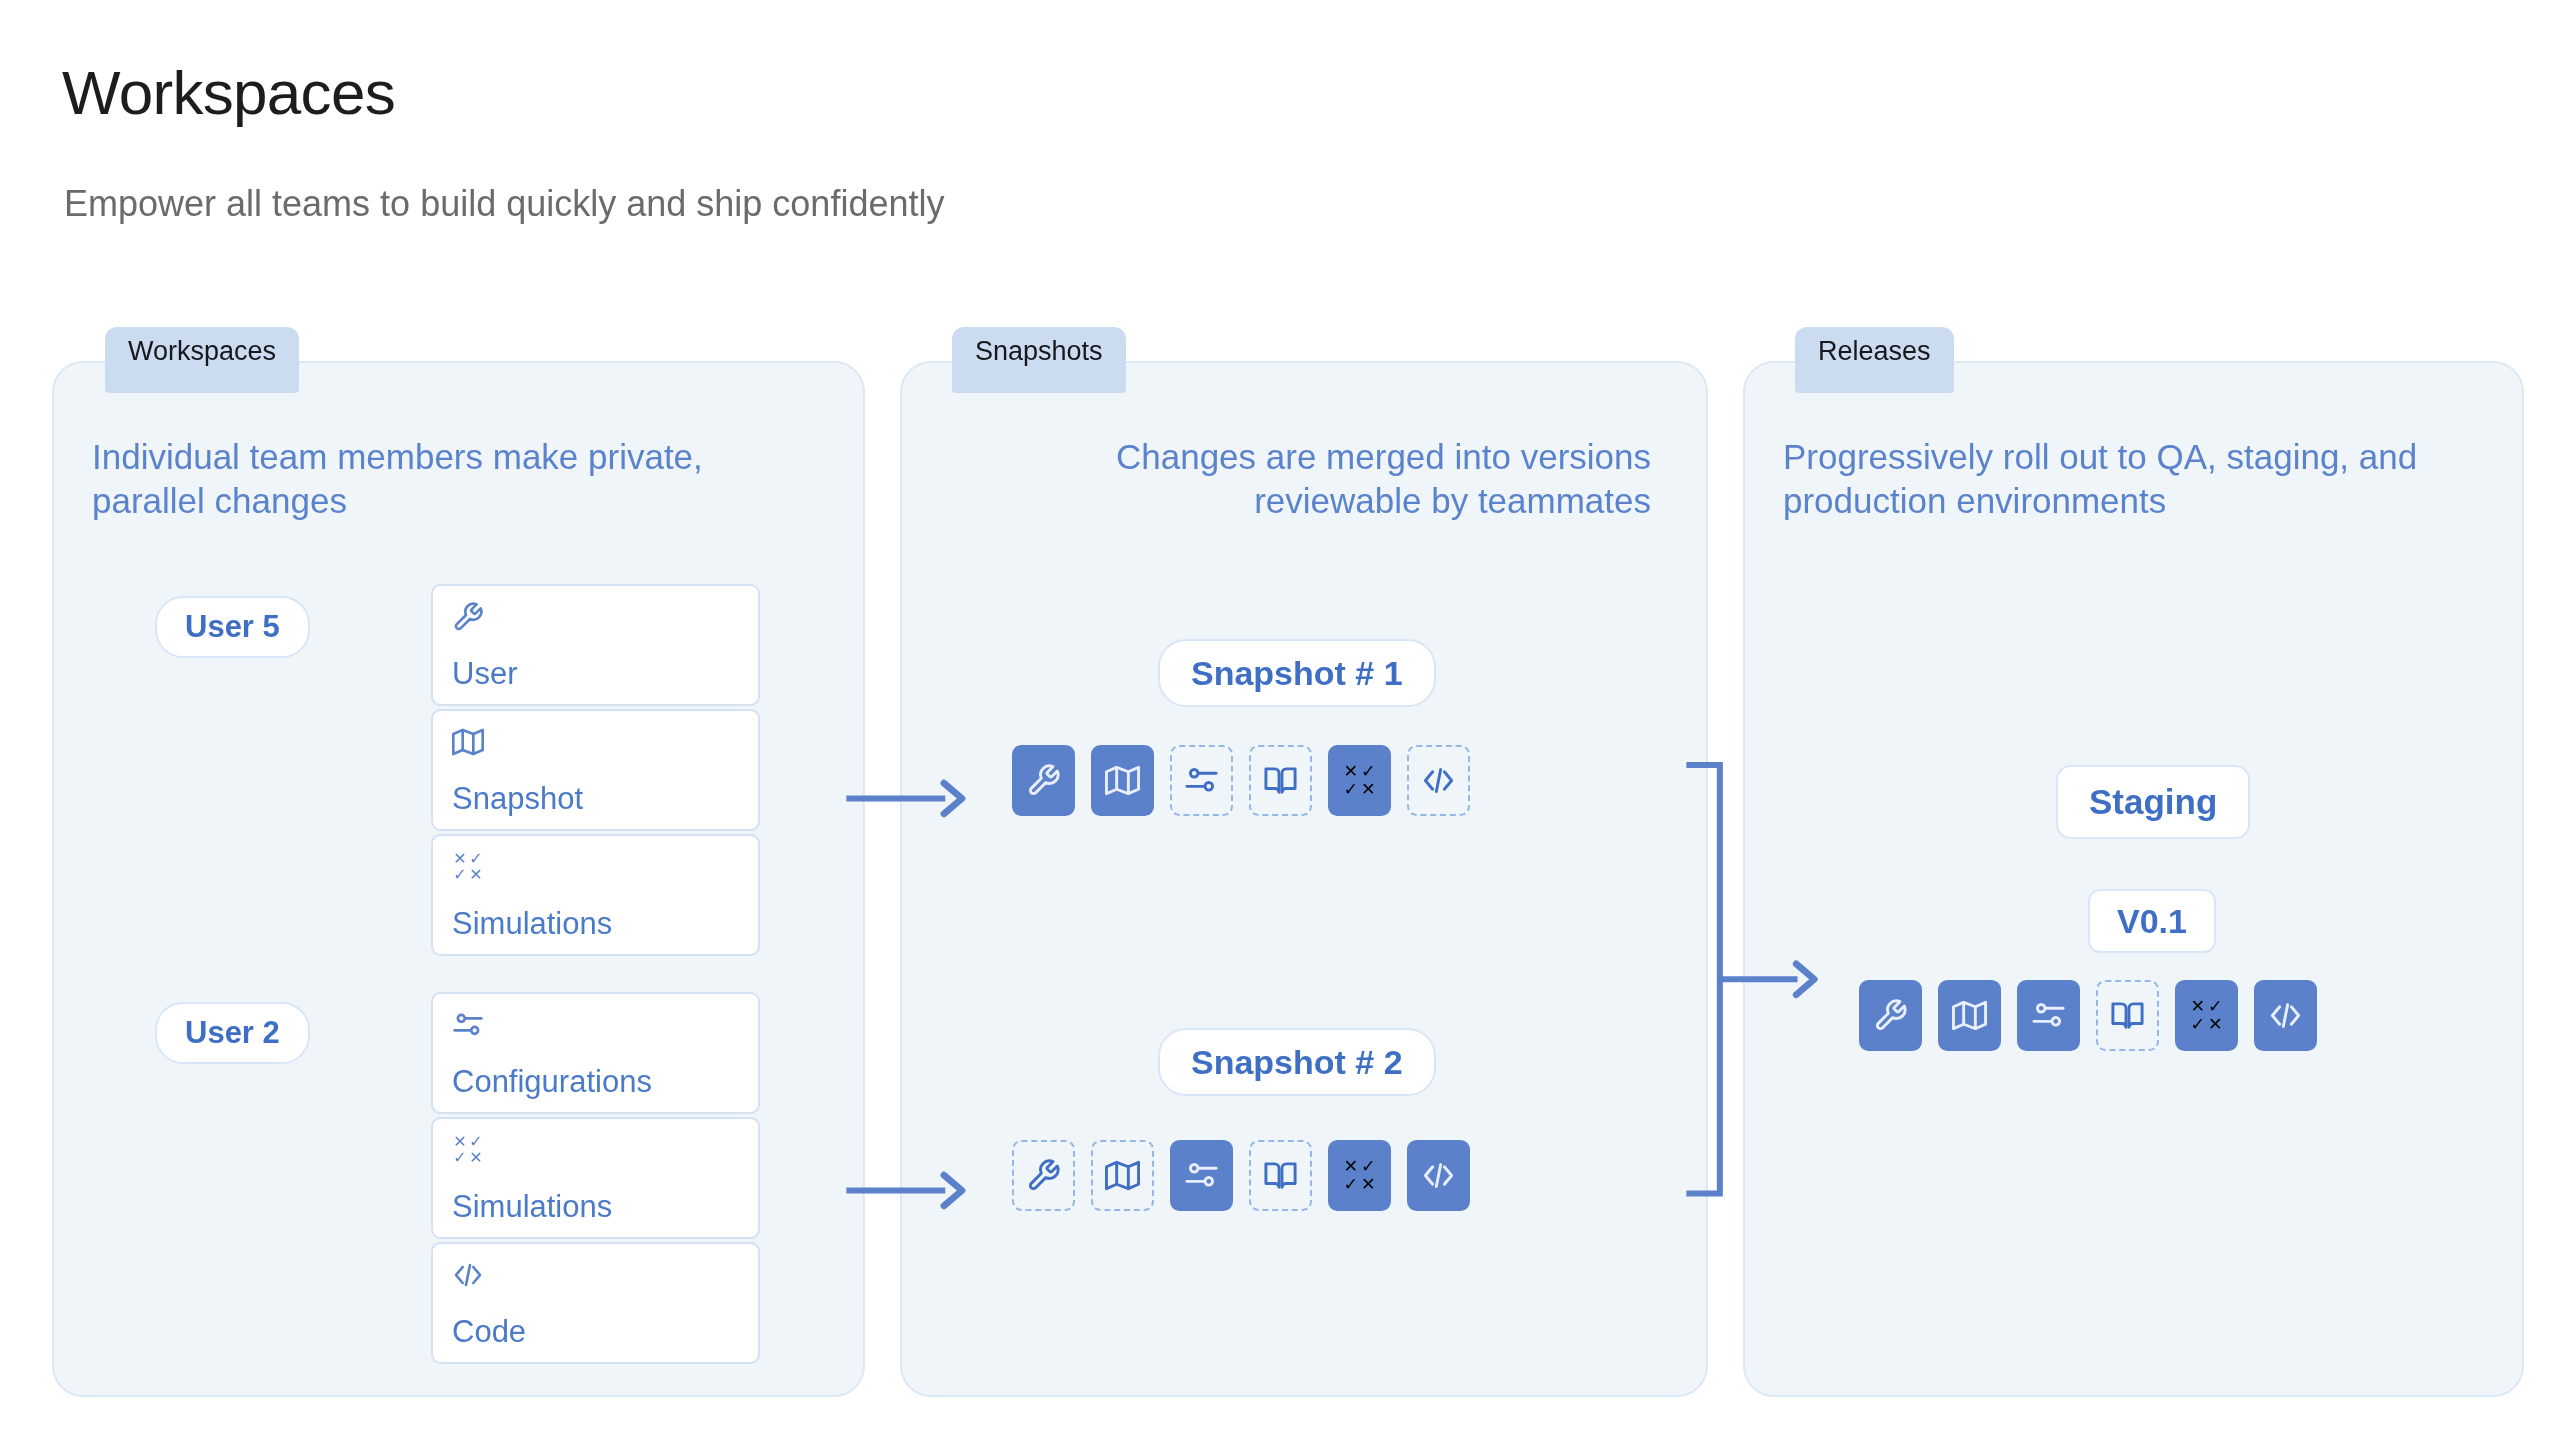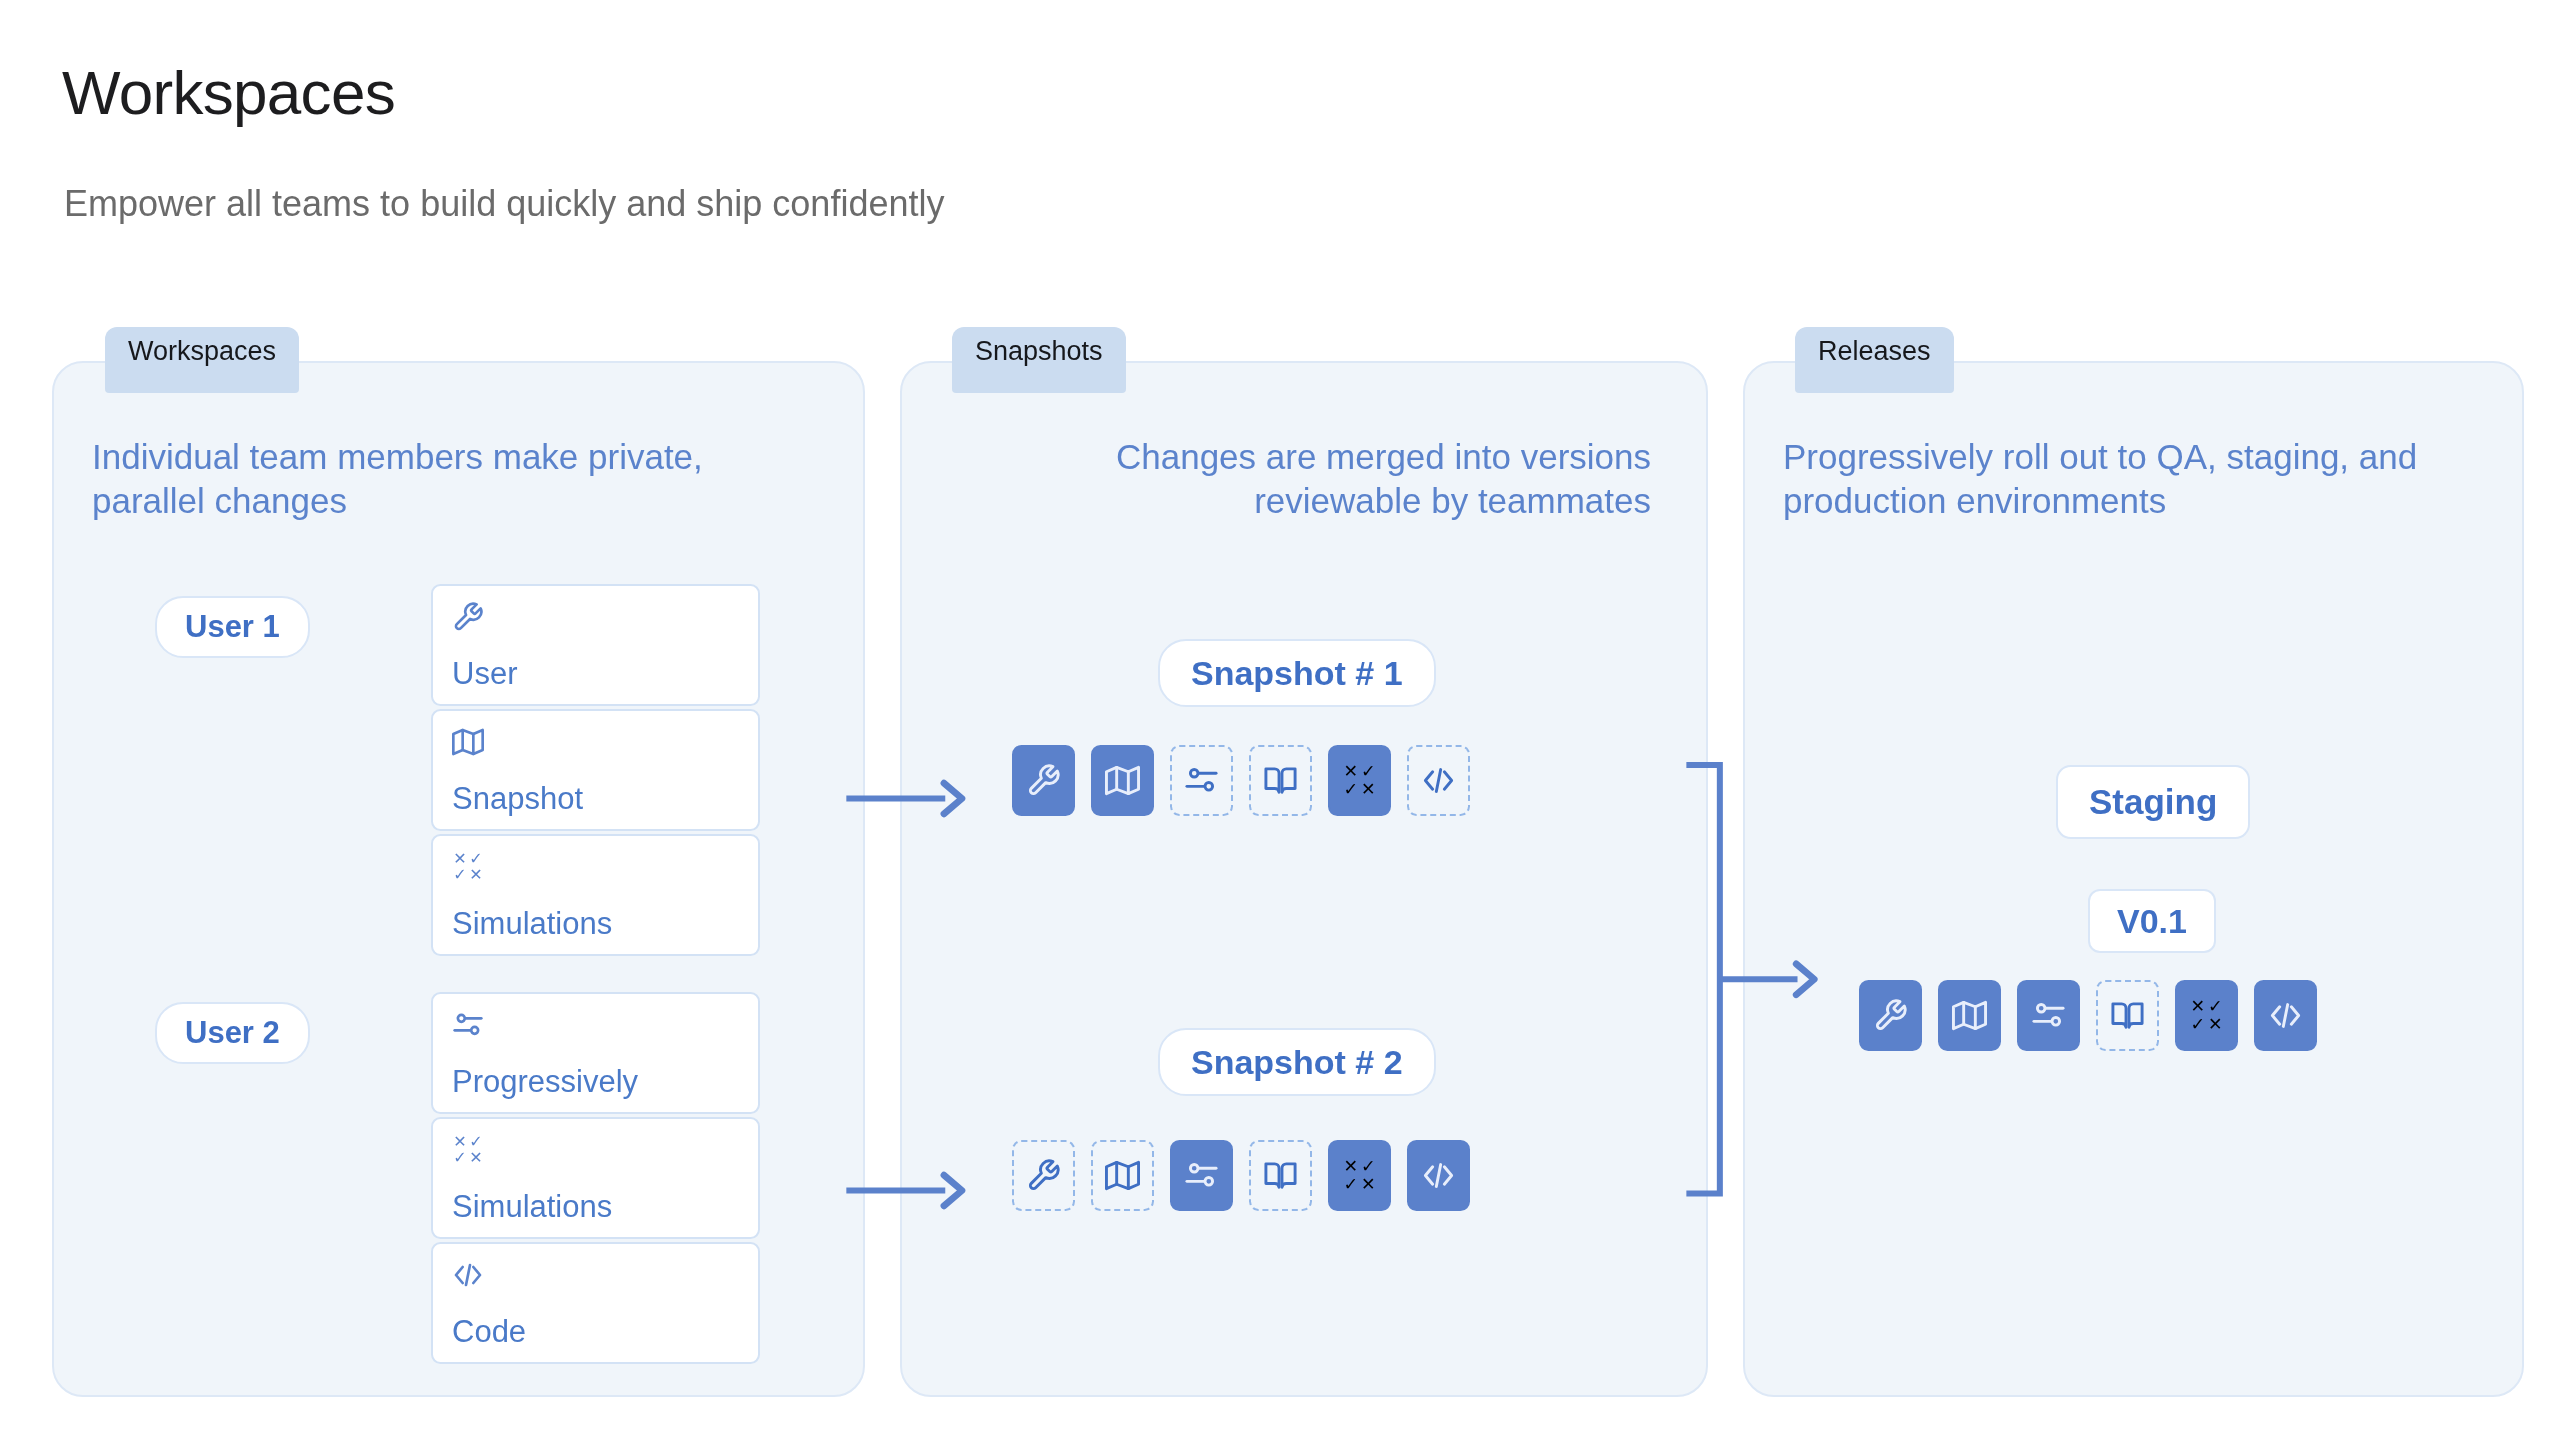--- a/index.html
+++ b/index.html
@@ -112,21 +112,21 @@
 
 <div class="page">
 
   <h1 class="page-title">Workspaces</h1>
   <div class="page-subtitle">Empower all teams to build quickly and ship confidently</div>
 
   <div class="panel" style="left:52px; top:361px; width:813px; height:1036px;">
     <div class="panel-tab" style="left:51px;">Workspaces</div>
     <div class="panel-desc" style="left:38px; top:72px; width:711px;">Individual team members make private, parallel changes</div>
 
-    <div class="pill pill-user" style="left:101px; top:233px;">User 1</div>
+    <div class="pill pill-user" style="left:101px; top:233px;">User 5</div>
 
     <div class="fcard" style="left:377px; top:221px;">
       <span class="ficon">
         <svg viewBox="0 0 24 24" fill="none" stroke="currentColor" stroke-width="2" stroke-linecap="round" stroke-linejoin="round">
           <path d="M14.7 6.3a1 1 0 0 0 0 1.4l1.6 1.6a1 1 0 0 0 1.4 0l3.77-3.77a6 6 0 0 1-7.94 7.94l-6.91 6.91a2.12 2.12 0 0 1-3-3l6.91-6.91a6 6 0 0 1 7.94-7.94l-3.76 3.76z"></path>
         </svg>
       </span>
       <span class="flabel">User</span>
     </div>
 
@@ -157,21 +157,21 @@
 
     <div class="fcard" style="left:377px; top:629px;">
       <span class="ficon">
         <svg viewBox="0 0 24 24" fill="none" stroke="currentColor" stroke-width="2" stroke-linecap="round" stroke-linejoin="round">
           <circle cx="7" cy="7" r="2.6"></circle>
             <line x1="10" y1="7" x2="22" y2="7"></line>
           <circle cx="17" cy="16" r="2.6"></circle>
             <line x1="2" y1="16" x2="14" y2="16"></line>
         </svg>
       </span>
-      <span class="flabel">Progressively</span>
+      <span class="flabel">Configurations</span>
     </div>
 
     <div class="fcard" style="left:377px; top:754px;">
       <span class="ficon">
         <span class="simglyph sm">
           <span>✕</span>
             <span>✓</span>
           <span>✓</span>
             <span>✕</span>
         </span>

